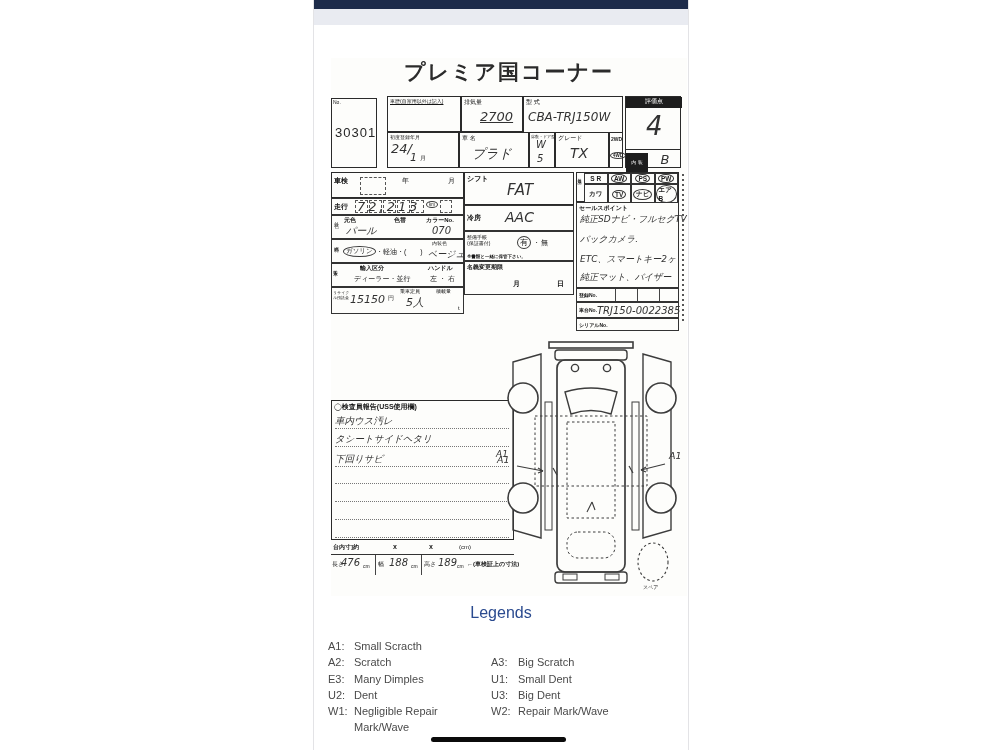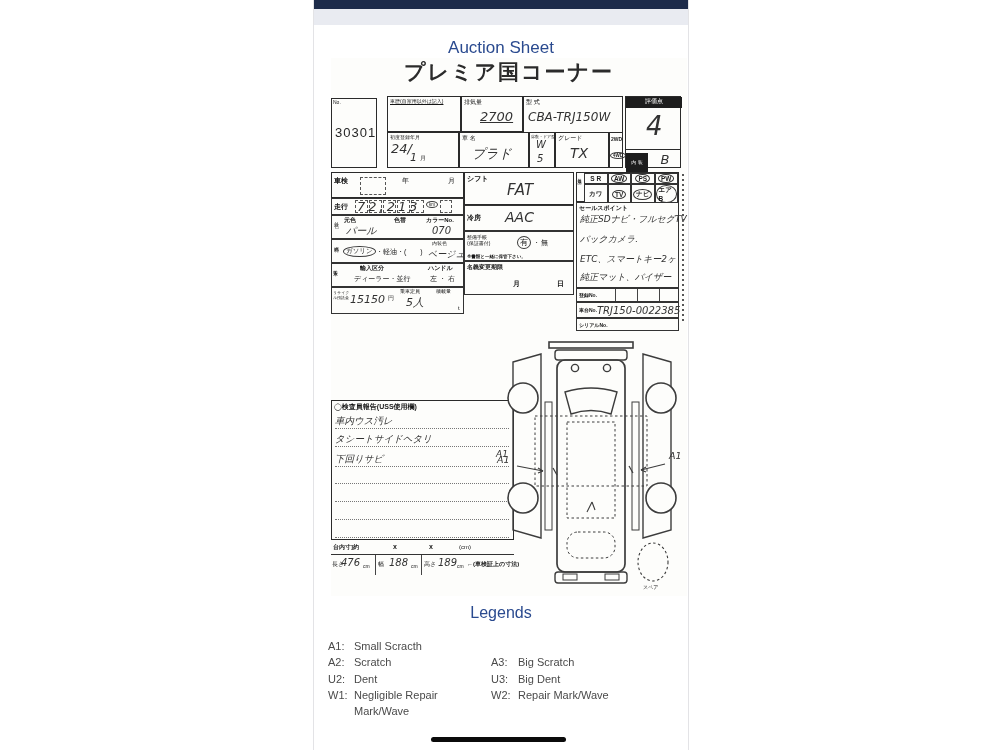--- a/index.html
+++ b/index.html
@@ -40,21 +40,20 @@
   .llab2{flex:1;}
   .home-bar{position:absolute;left:431px;top:737px;width:135px;height:5px;background:#0b0b0b;border-radius:3px;}
 </style>
 </head>
 <body>
 
 <div class="canvas">
   <div class="phone">
     <div class="bar-navy"></div>
     <div class="bar-gray"></div>
-    <div class="page-title">Auction Sheet</div>
 
     <div class="sheet">
       <div class="sheet-hdr">プレミア国コーナー</div>
 
       <div class="ab bx" style="left:0;top:40px;width:46px;height:70px;">
         <span class="ab lb5" style="left:1px;top:1px;">No.</span>
         <span class="ab" style="left:3px;top:26px;font-size:13px;letter-spacing:1px;color:#262626;">30301</span>
       </div>
 
       <div class="ab bx" style="left:56px;top:38px;width:74px;height:36px;">
@@ -322,20 +321,26 @@
         <span class="lcode2"></span>
         <span class="llab2"></span>
       </div>
       <div class="lrow">
         <span class="lcode">A2:</span>
         <span class="llab">Scratch</span>
         <span class="lcode2">A3:</span>
         <span class="llab2">Big Scratch</span>
       </div>
       <div class="lrow">
+        <span class="lcode">E3:</span>
+        <span class="llab">Many Dimples</span>
+        <span class="lcode2">U1:</span>
+        <span class="llab2">Small Dent</span>
+      </div>
+      <div class="lrow">
         <span class="lcode">U2:</span>
         <span class="llab">Dent</span>
         <span class="lcode2">U3:</span>
         <span class="llab2">Big Dent</span>
       </div>
       <div class="lrow">
         <span class="lcode">W1:</span>
         <span class="llab">Negligible Repair Mark/Wave</span>
         <span class="lcode2">W2:</span>
         <span class="llab2">Repair Mark/Wave</span>

